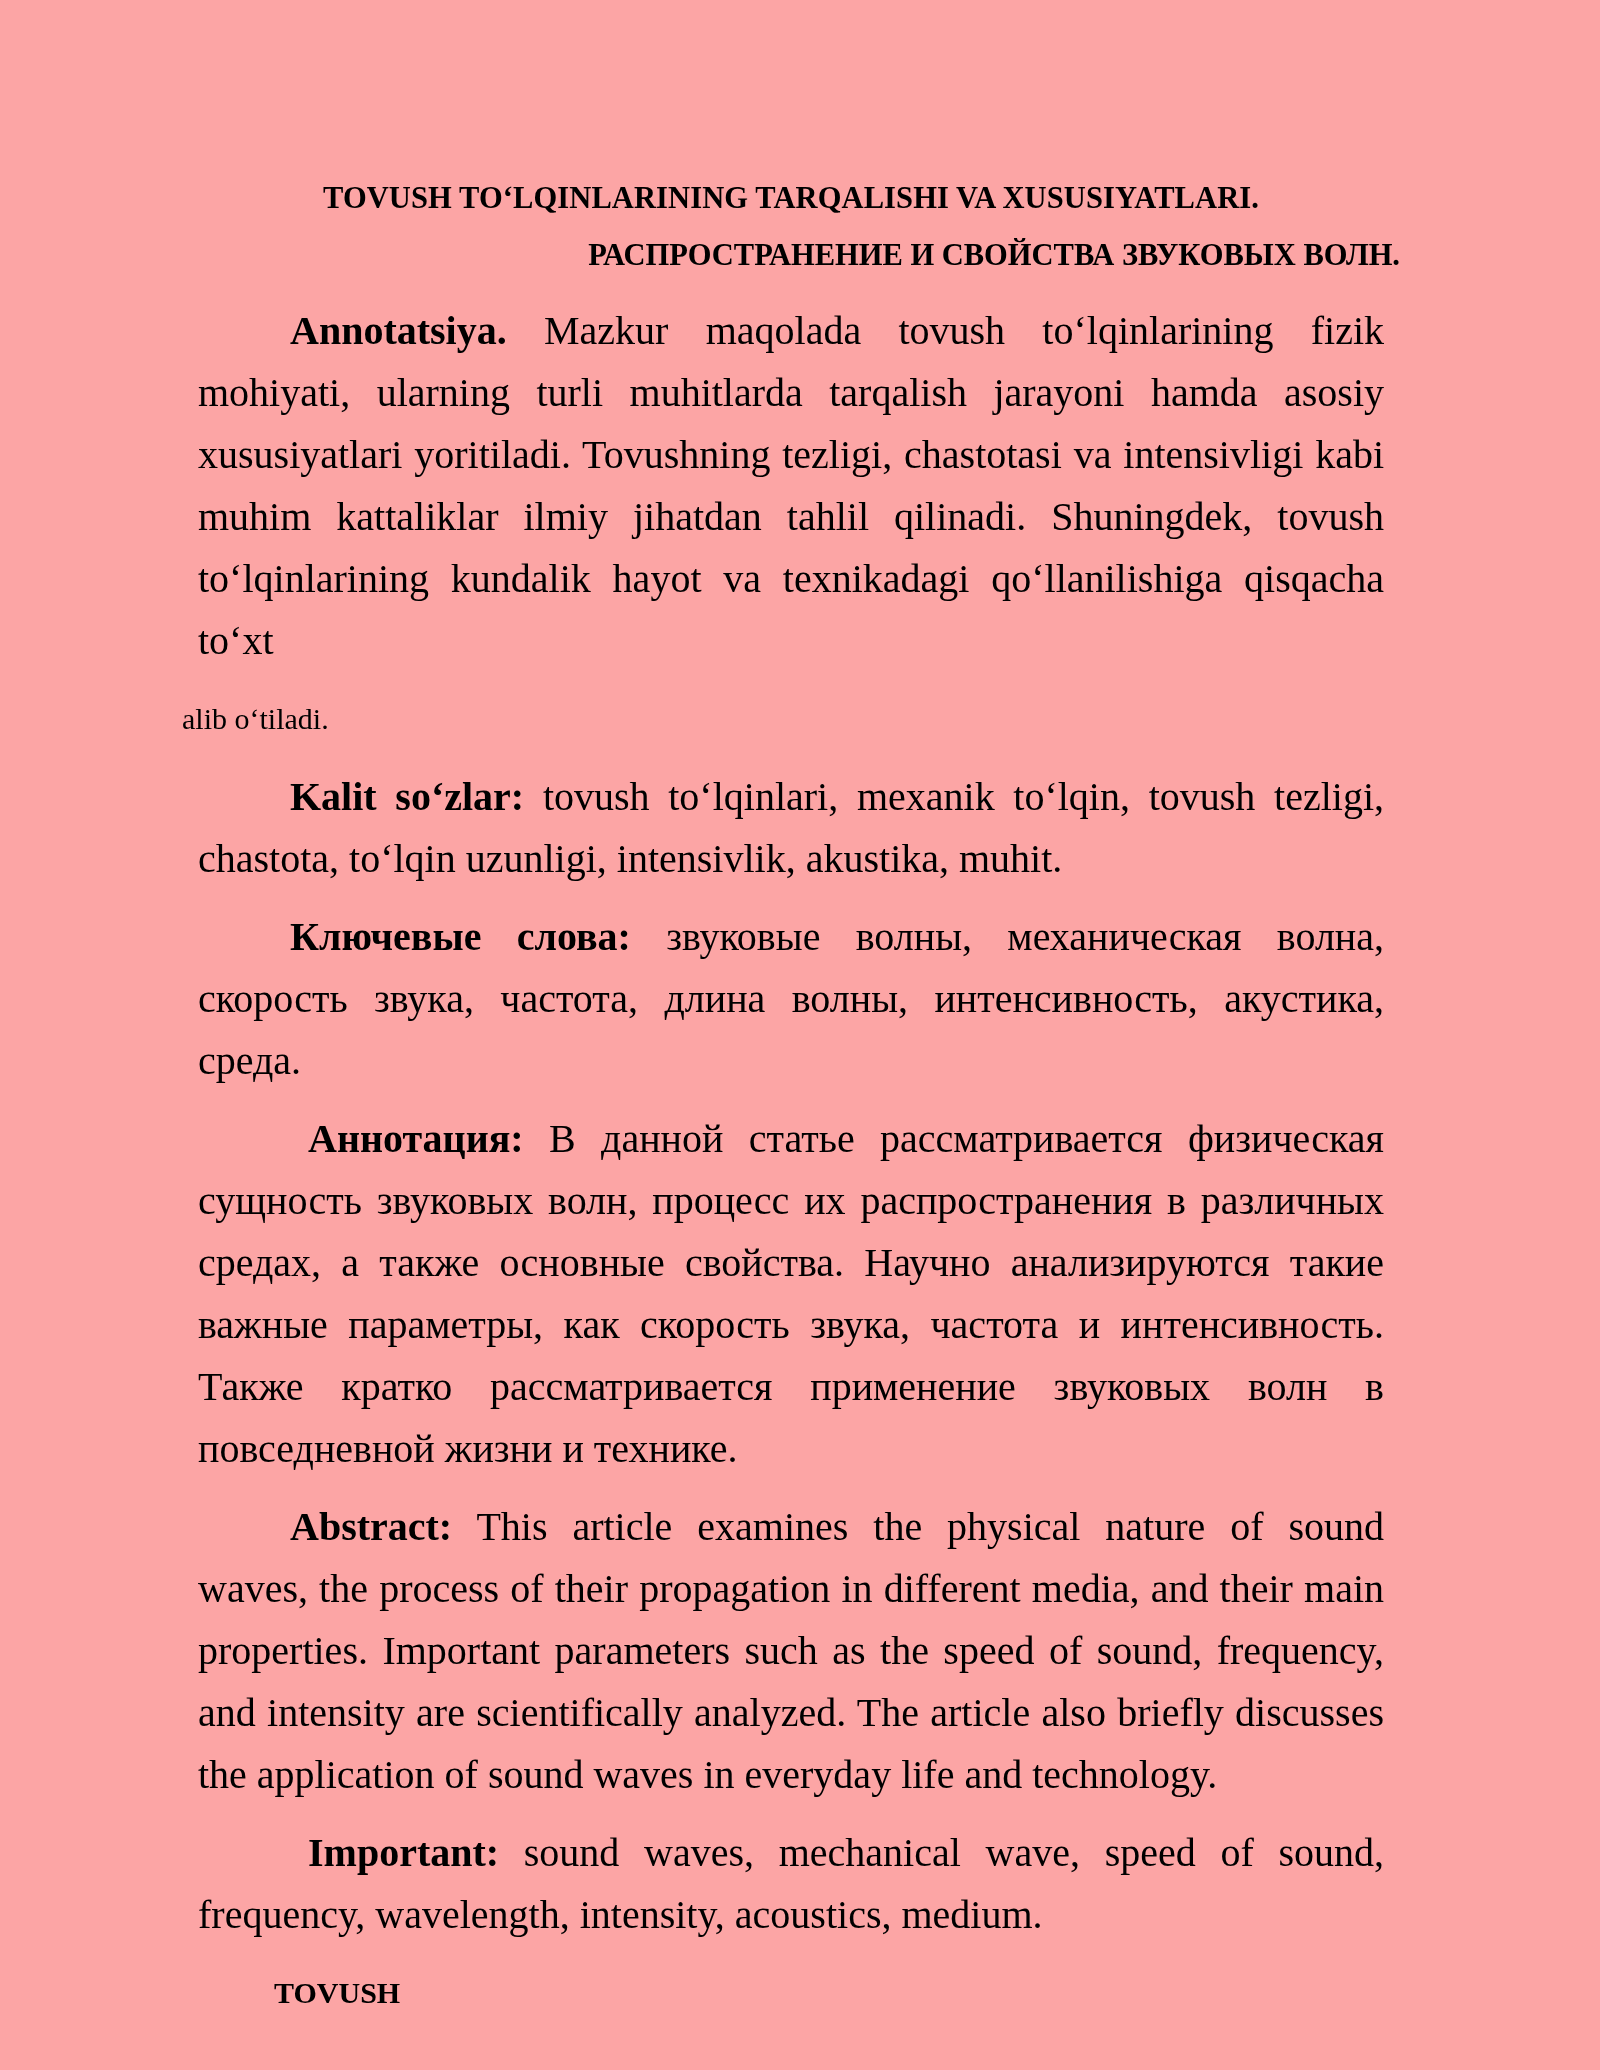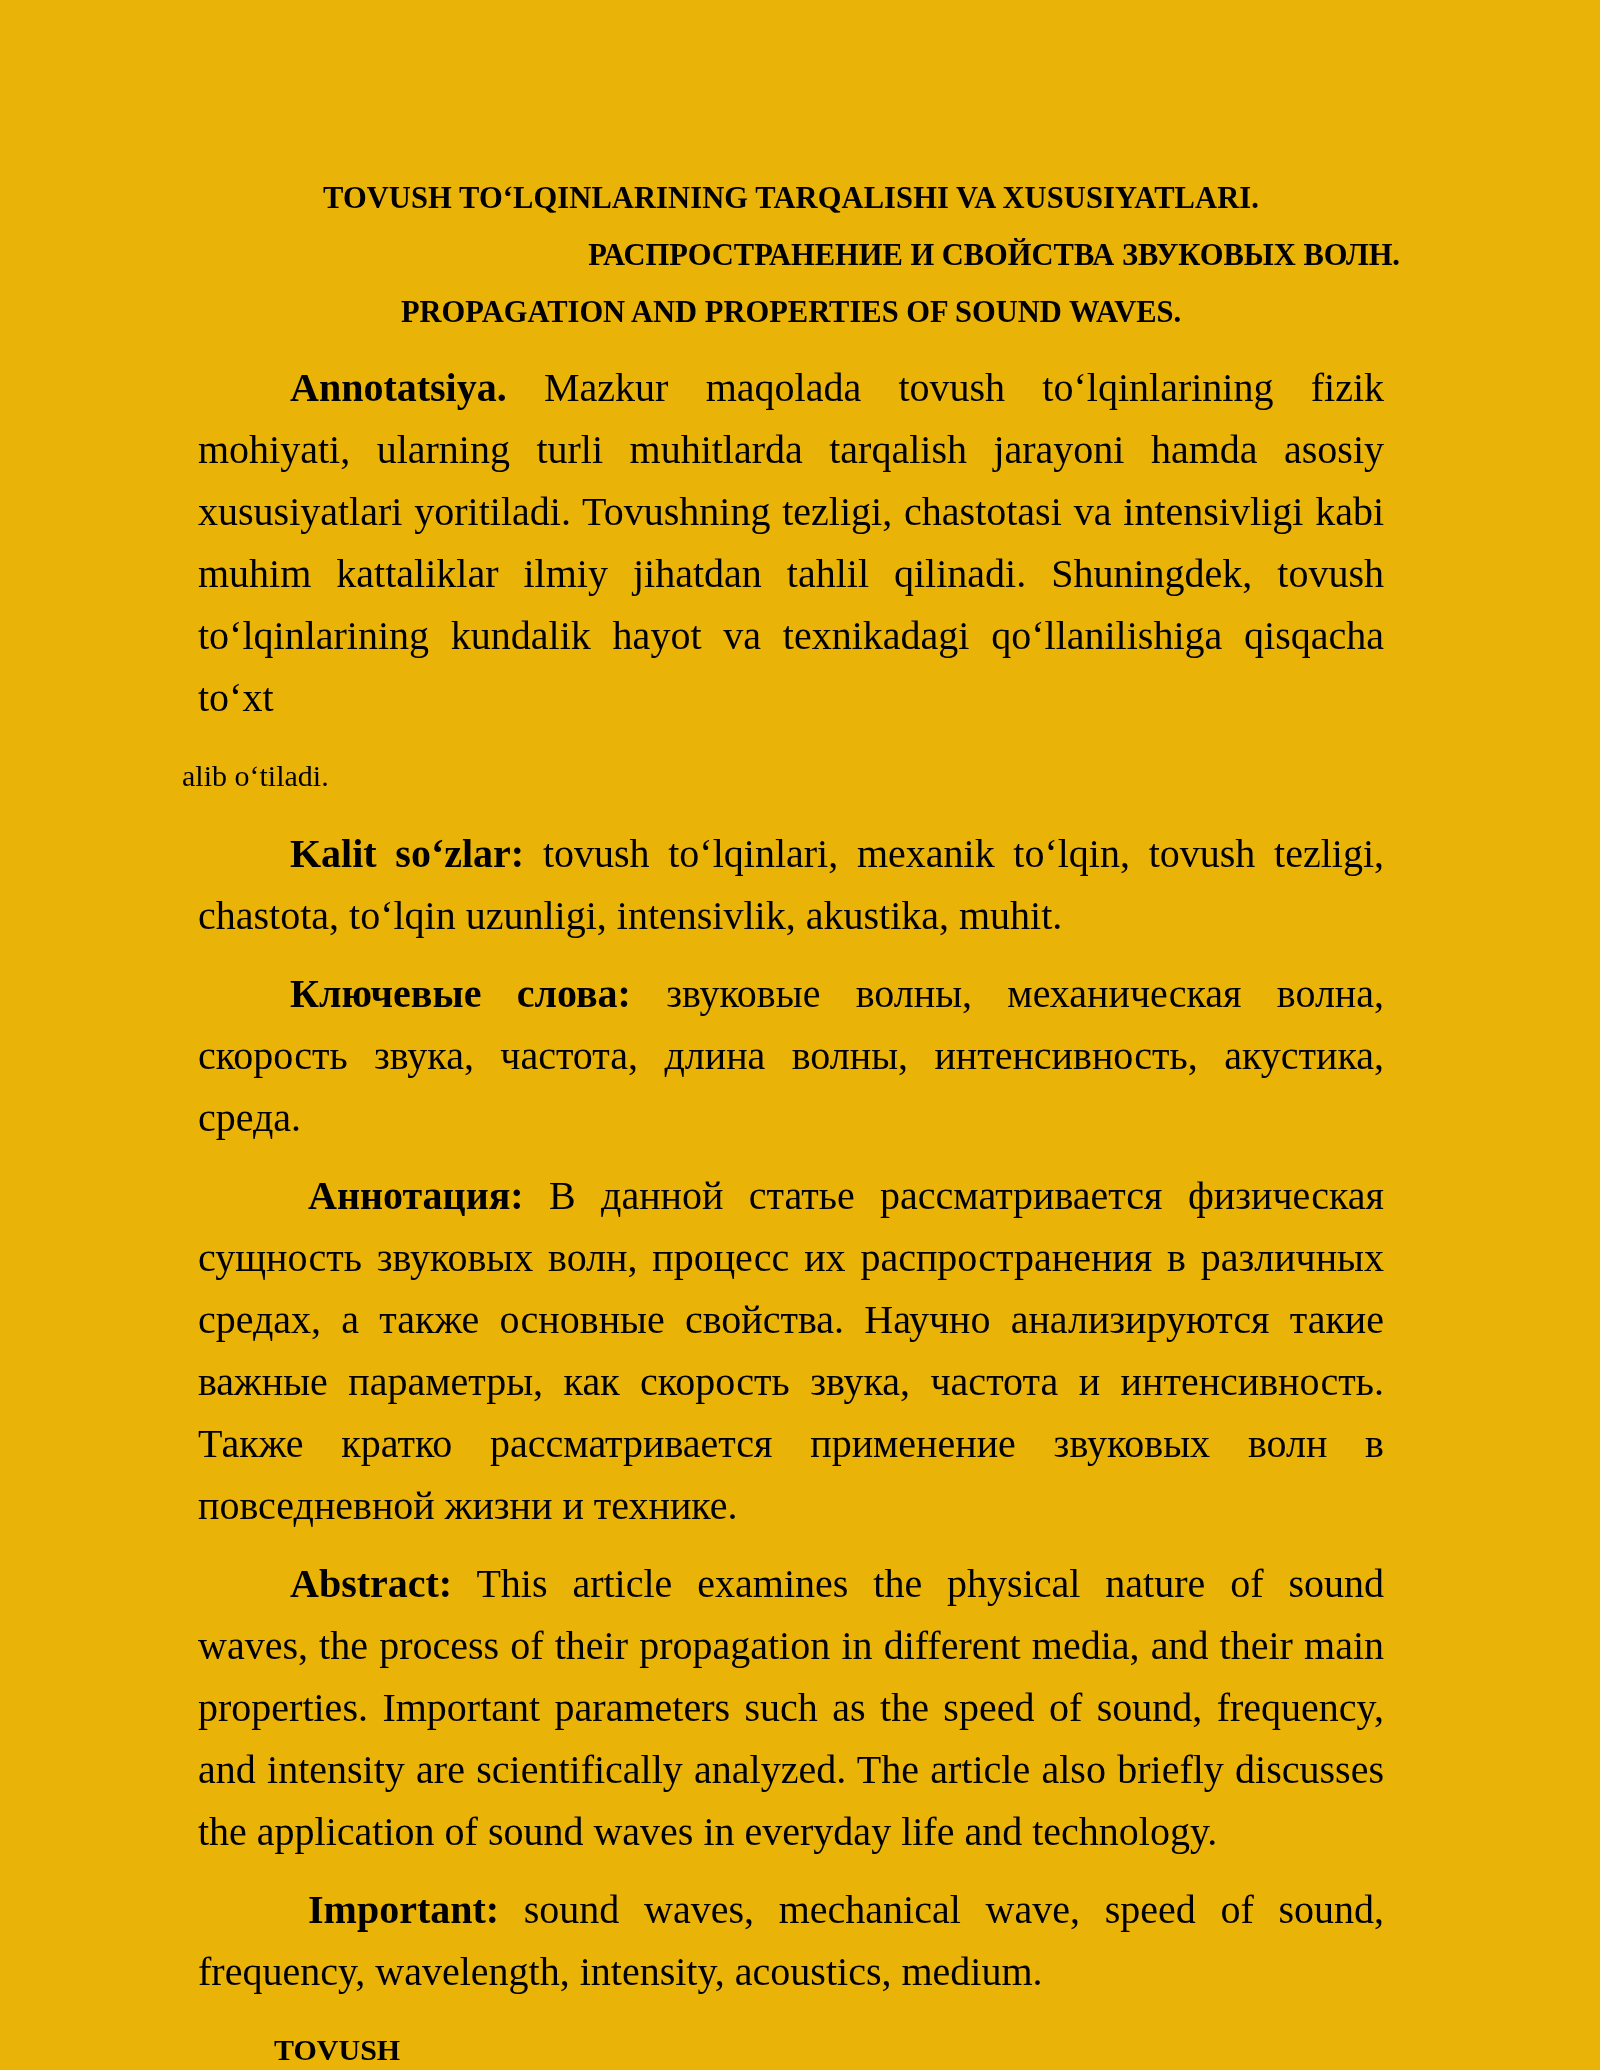--- a/index.html
+++ b/index.html
@@ -12,21 +12,21 @@
     height: 2070px;
     font-family: "Liberation Serif", "DejaVu Serif", serif;
     color: #000000;
     -webkit-font-smoothing: antialiased;
   }
 
   .page {
     position: relative;
     width: 1600px;
     height: 2070px;
-    background: #eab308;
+    background: #fca5a5;
     box-sizing: border-box;
     padding: 170px 200px 0 182px;
   }
 
   .doc-body {
     width: 1218px;
   }
 
   
   .title-block {
@@ -84,21 +84,20 @@
 </style>
 </head>
 <body>
 
 <div class="page">
   <div class="doc-body">
 
     <div class="title-block">
       <div class="title-line t1">TOVUSH TO‘LQINLARINING TARQALISHI VA XUSUSIYATLARI.</div>
       <div class="title-line t2">РАСПРОСТРАНЕНИЕ И СВОЙСТВА ЗВУКОВЫХ ВОЛН.</div>
-      <div class="title-line t3">PROPAGATION AND PROPERTIES OF SOUND WAVES.</div>
     </div>
 
     <p class="para just-block">
       <b class="lead">Annotatsiya.</b> <span>Mazkur maqolada tovush to‘lqinlarining fizik mohiyati, ularning turli muhitlarda tarqalish jarayoni hamda asosiy xususiyatlari yoritiladi. Tovushning tezligi, chastotasi va intensivligi kabi muhim kattaliklar ilmiy jihatdan tahlil qilinadi. Shuningdek, tovush to‘lqinlarining kundalik hayot va texnikadagi qo‘llanilishiga qisqacha to‘xt</span>
     </p>
 
     <p class="orphan-line">alib o‘tiladi.</p>
 
     <p class="para just-block">
       <b class="lead">Kalit so‘zlar:</b> <span>tovush to‘lqinlari, mexanik to‘lqin, tovush tezligi, chastota, to‘lqin uzunligi, intensivlik, akustika, muhit.</span>

